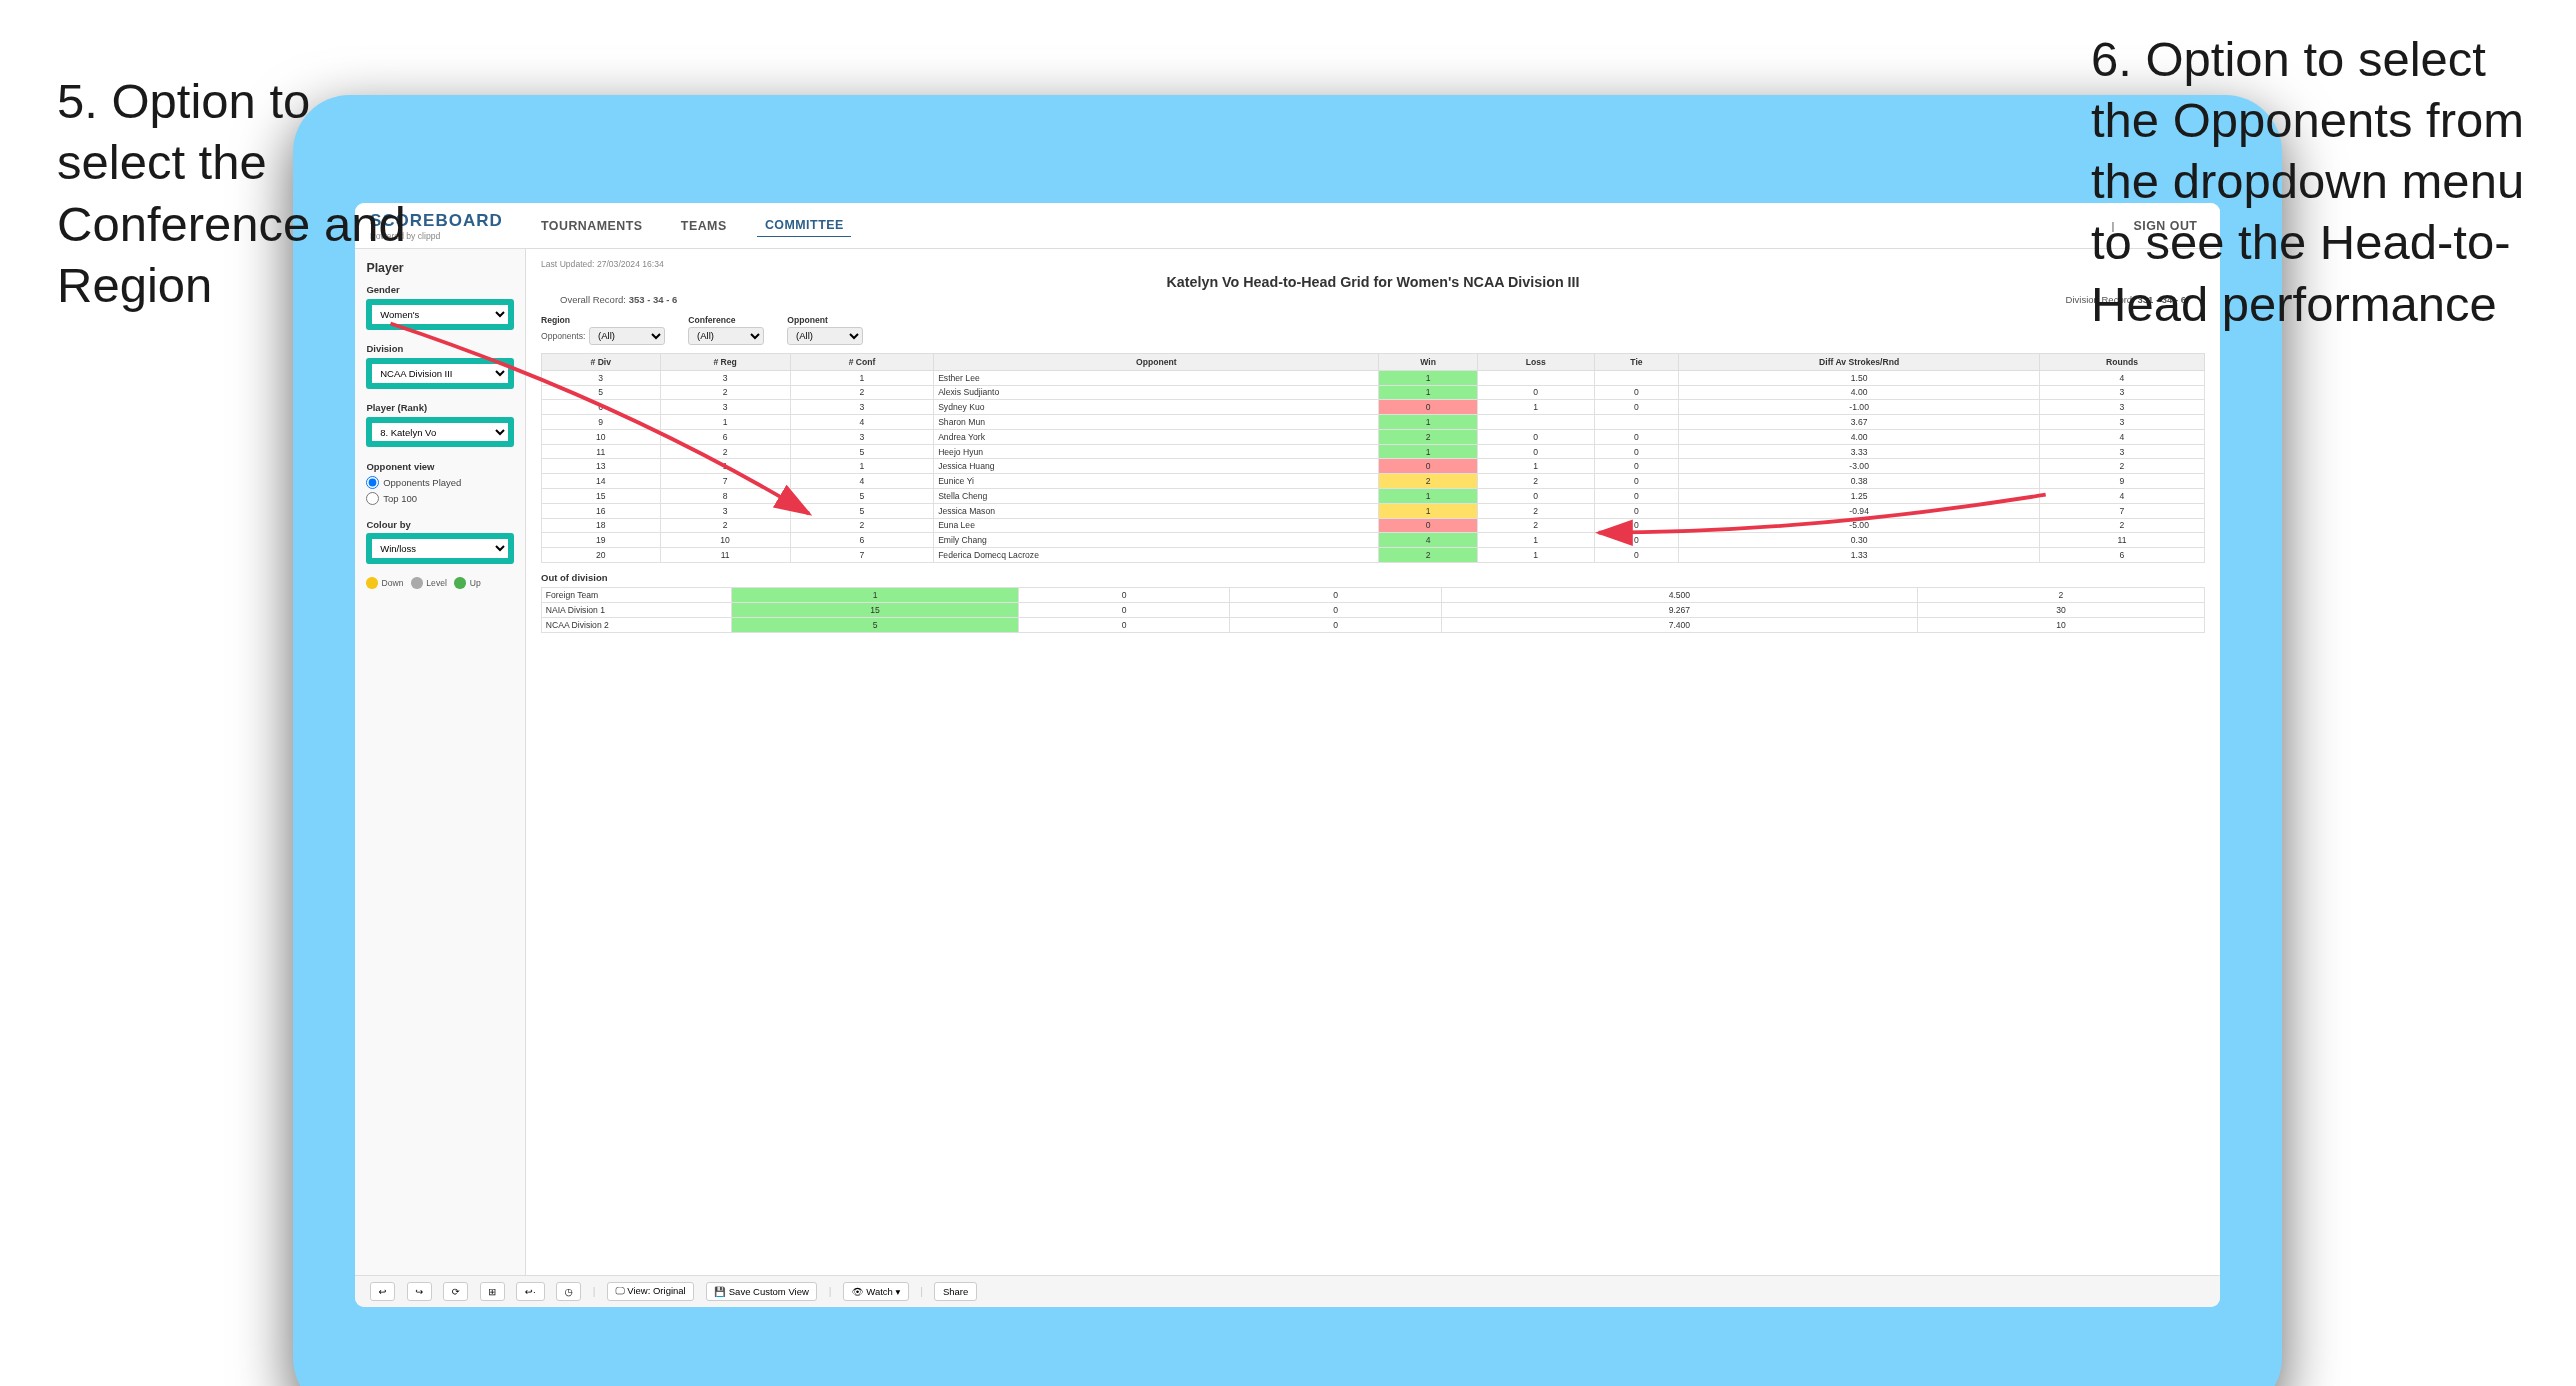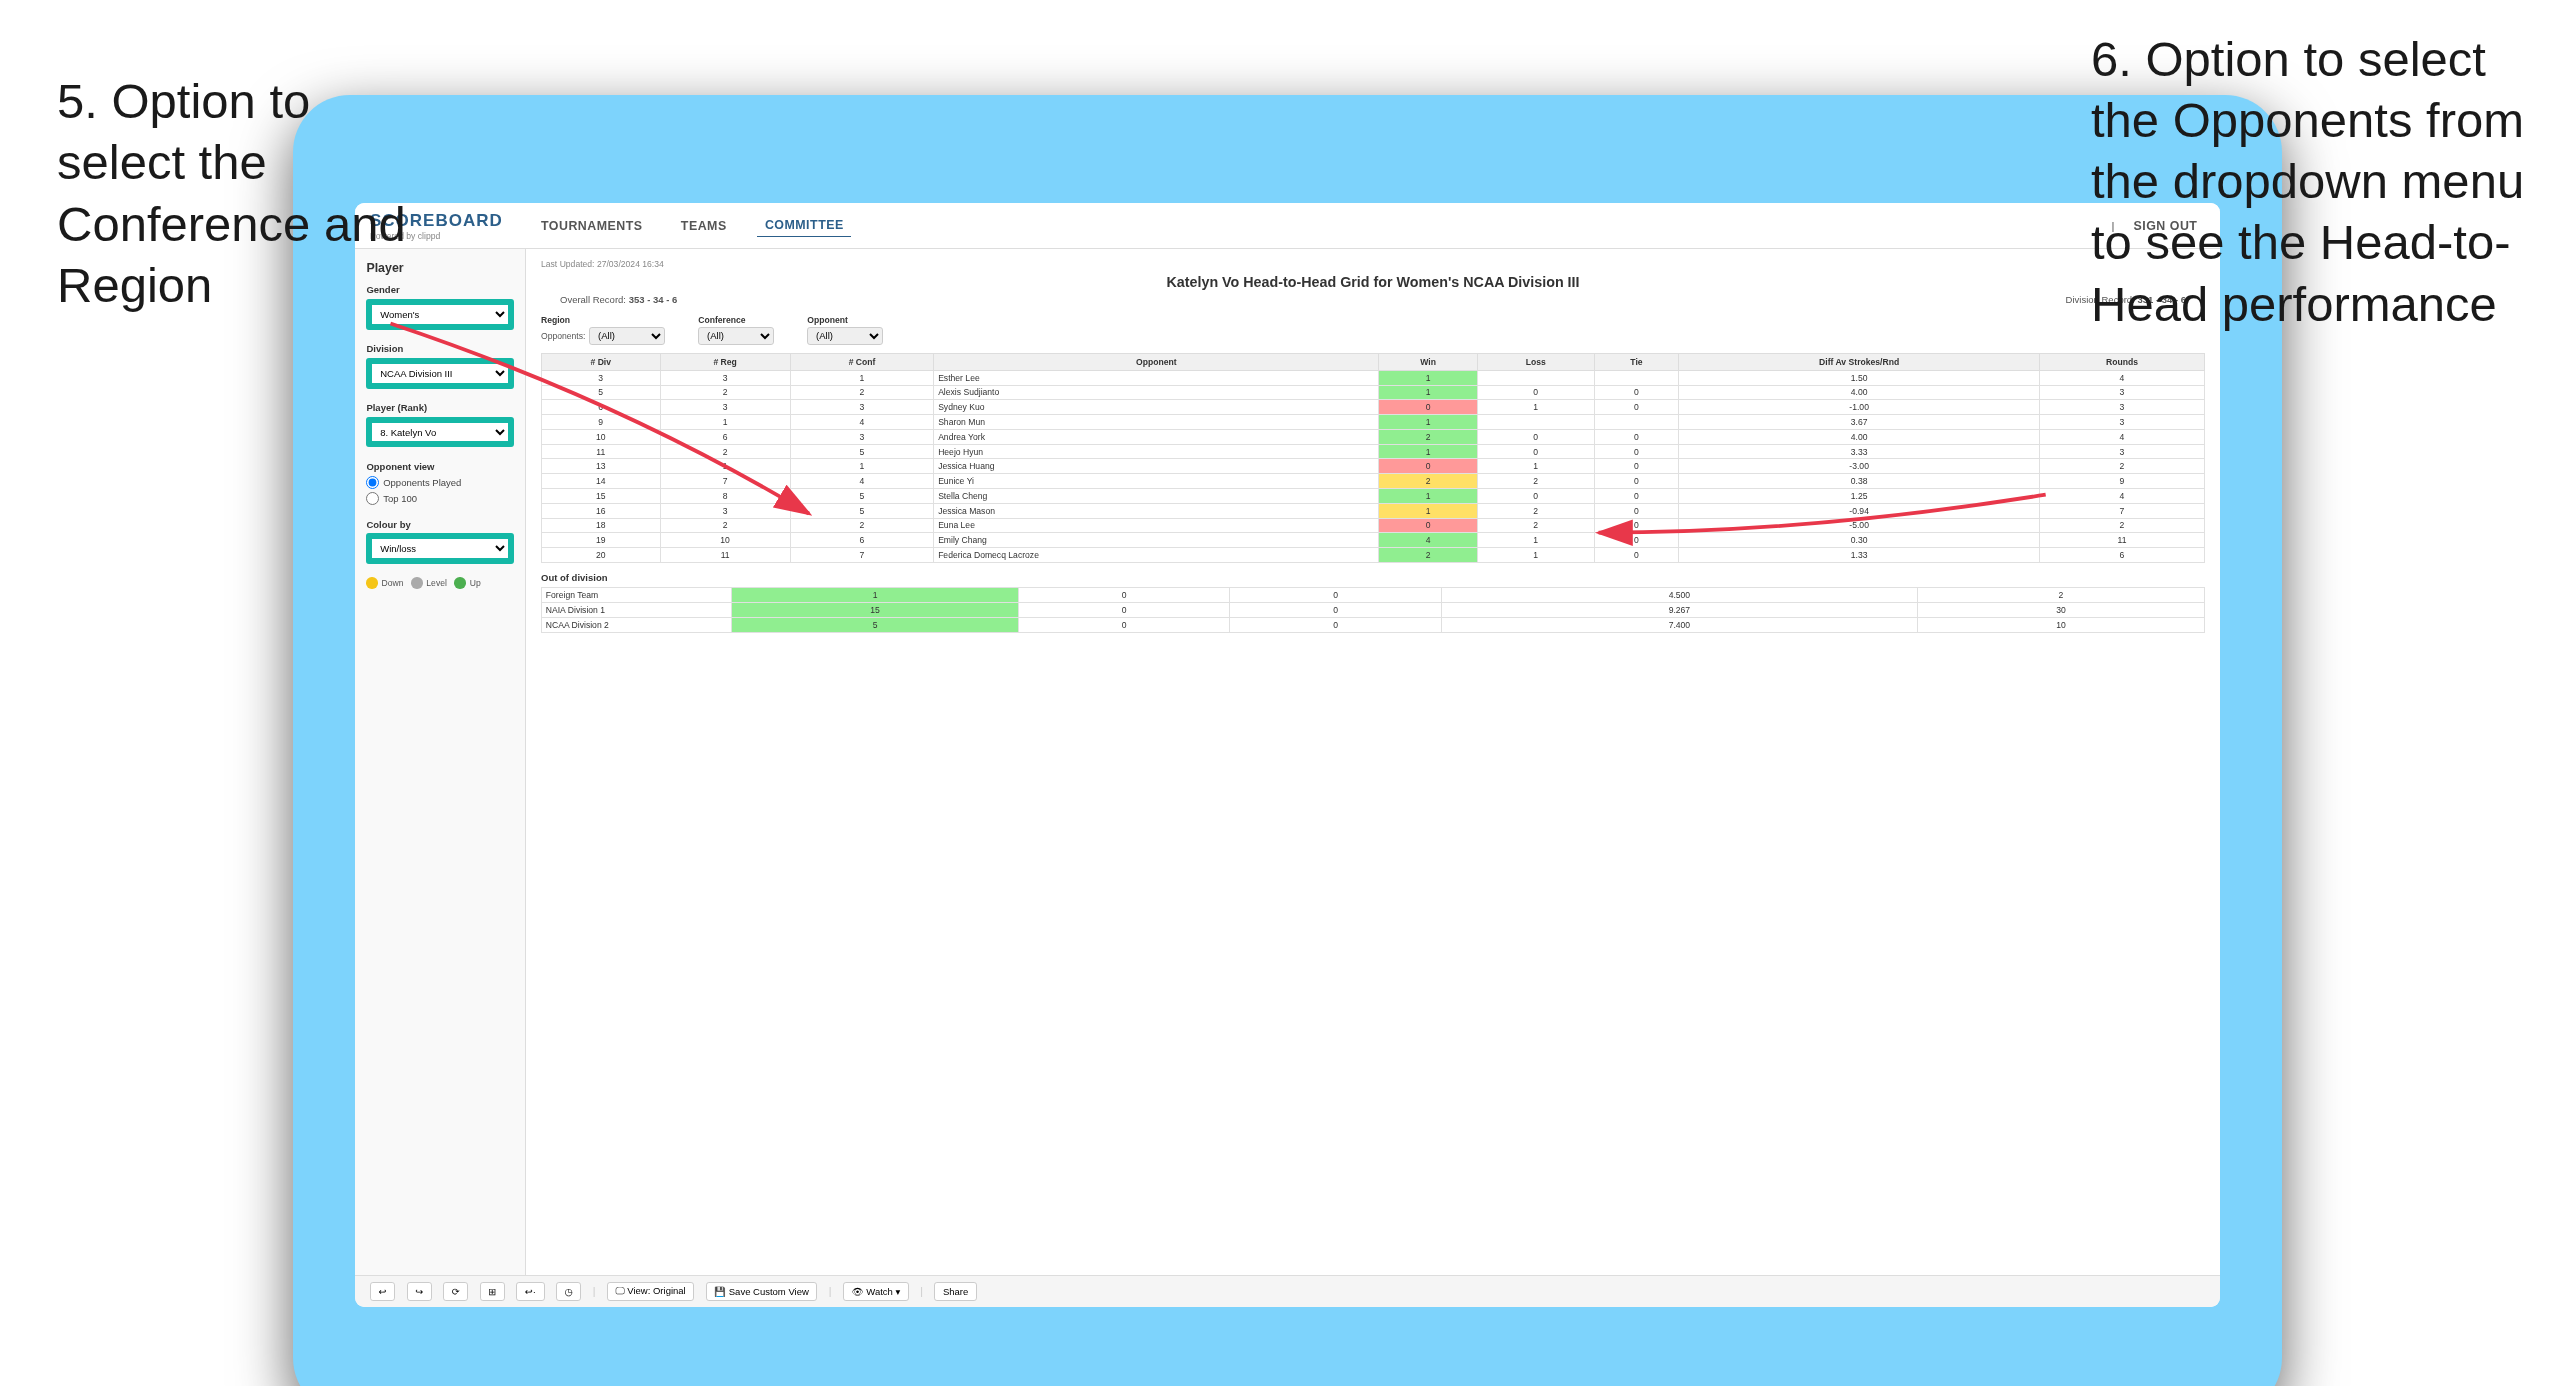--- a/index.html
+++ b/index.html
@@ -250,21 +250,21 @@
       justify-content: space-between;
       font-size: 9.5px;
       color: #555;
       margin-bottom: 9.5px;
       padding: 0 19px;
     }
 
     
     .filter-row {
       display: flex;
-      gap: 33px;
+      gap: 23px;
       margin-bottom: 7.6px;
       align-items: center;
     }
 
     .filter-group {
       display: flex;
       flex-direction: column;
       gap: 1.9px;
     }
 

